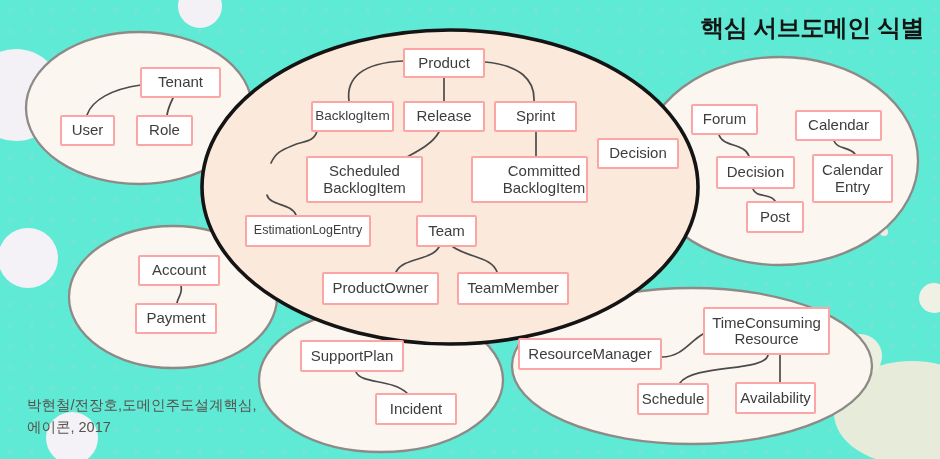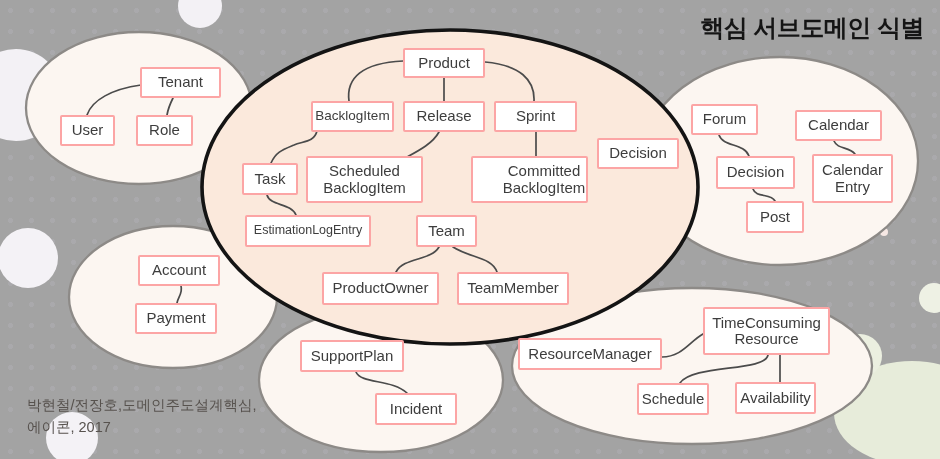--- a/index.html
+++ b/index.html
@@ -1,19 +1,19 @@
 <!DOCTYPE html>
 <html><head>
 <meta charset="utf-8">
 <style>
   html,body{margin:0;padding:0;}
   body{font-family:"Liberation Sans", sans-serif;background:#ffffff;}
   .stage{
     position:relative;width:940px;height:459px;overflow:hidden;
-    background:#a3a3a3;
+    background:#5eead4;
   }
   .stage::before{
     content:"";position:absolute;inset:0;
     background-image:radial-gradient(rgba(204,199,216,0.30) 2.2px, transparent 2.8px);
     background-size:21px 21px;
     opacity:.55;pointer-events:none;
   }
   .layer{position:absolute;left:0;top:0;}
   .node{
     position:absolute;box-sizing:border-box;
@@ -95,21 +95,20 @@
   <div class="node" style="left:60px;top:115px;width:55px;height:31px;">User</div>
   <div class="node" style="left:136px;top:115px;width:57px;height:31px;">Role</div>
 
   <div class="node" style="left:403px;top:48px;width:82px;height:30px;">Product</div>
   <div class="node fs13" style="left:311px;top:101px;width:83px;height:31px;">BacklogItem</div>
   <div class="node" style="left:403px;top:101px;width:82px;height:31px;">Release</div>
   <div class="node" style="left:494px;top:101px;width:83px;height:31px;">Sprint</div>
   <div class="node" style="left:597px;top:138px;width:82px;height:31px;">Decision</div>
   <div class="node" style="left:306px;top:156px;width:117px;height:47px;">Scheduled BacklogItem</div>
   <div class="node" style="left:471px;top:156px;width:117px;height:47px;padding-left:31px;">Committed BacklogItem</div>
-  <div class="node" style="left:242px;top:163px;width:56px;height:32px;">Task</div>
   <div class="node fs12" style="left:245px;top:215px;width:126px;height:32px;">EstimationLogEntry</div>
   <div class="node" style="left:416px;top:215px;width:61px;height:32px;">Team</div>
   <div class="node" style="left:322px;top:272px;width:117px;height:33px;">ProductOwner</div>
   <div class="node" style="left:457px;top:272px;width:112px;height:33px;">TeamMember</div>
 
   <div class="node" style="left:691px;top:104px;width:67px;height:31px;">Forum</div>
   <div class="node" style="left:795px;top:110px;width:87px;height:31px;">Calendar</div>
   <div class="node" style="left:716px;top:156px;width:79px;height:33px;">Decision</div>
   <div class="node" style="left:746px;top:201px;width:58px;height:32px;">Post</div>
   <div class="node" style="left:812px;top:154px;width:81px;height:49px;">Calendar Entry</div>

